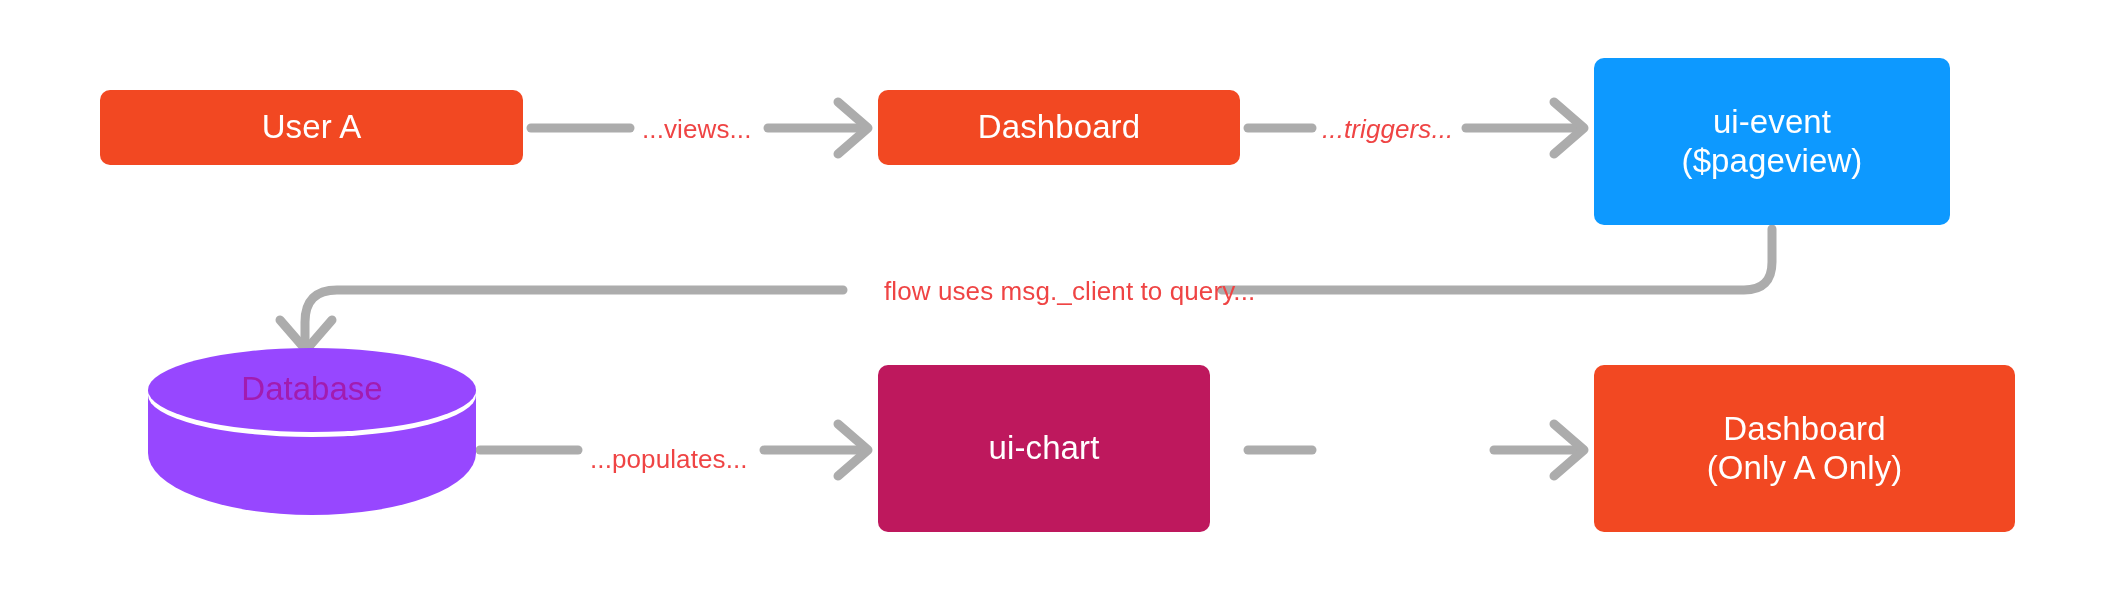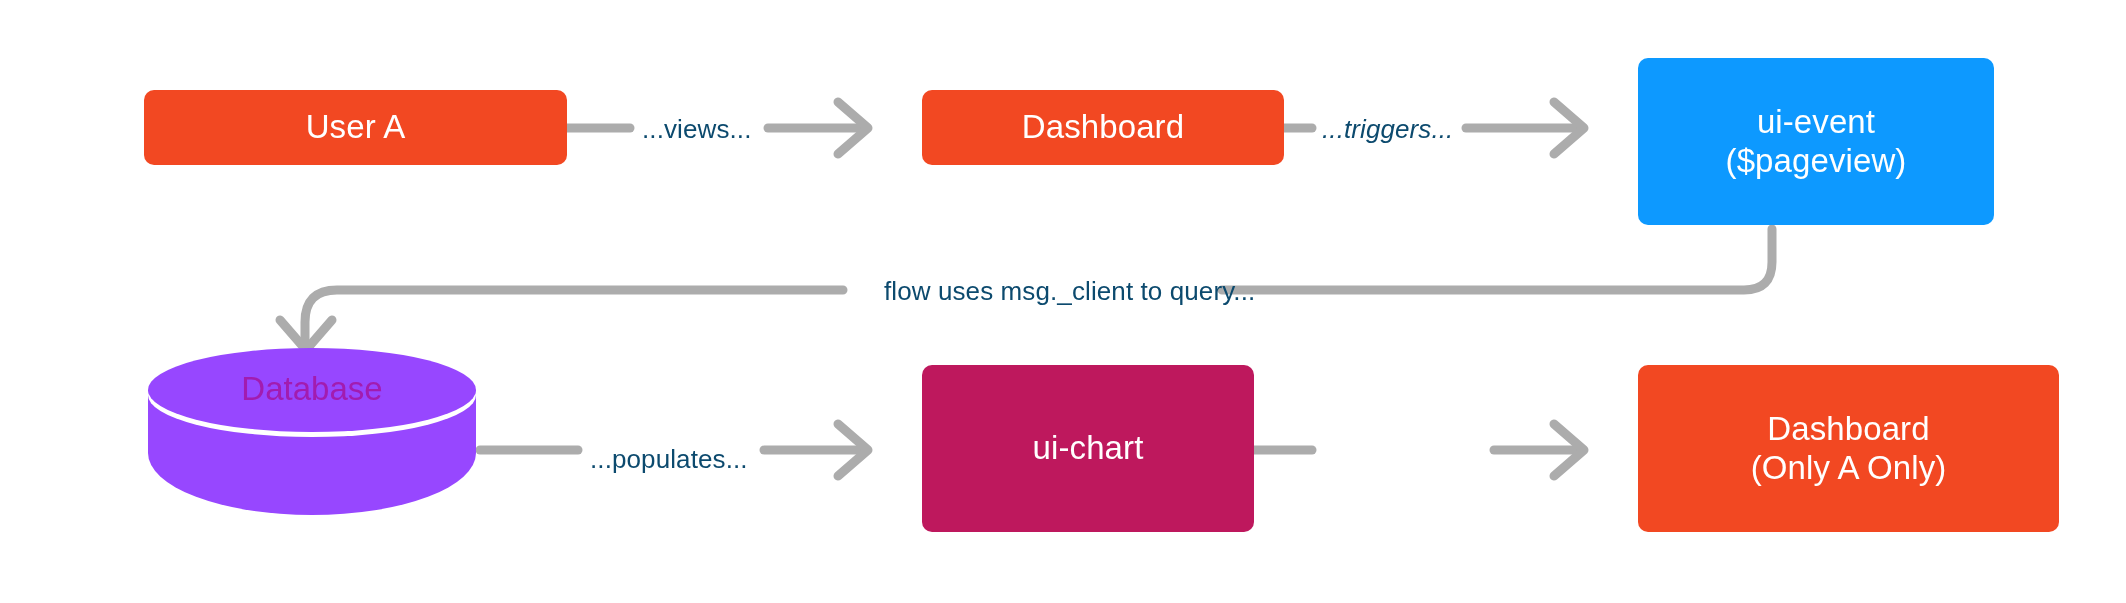--- a/index.html
+++ b/index.html
@@ -26,21 +26,20 @@
     align-items: center;
     justify-content: center;
     color: #ffffff;
     font-size: 33px;
     line-height: 1.18;
     letter-spacing: 0.1px;
     font-weight: 400;
     text-align: center;
     white-space: nowrap;
     user-select: none;
-    margin-left: 44px;
   }
   .node .line2 {
     display: block;
   }
 
   
   #node-user-a {
     left: 100px; top: 90px; width: 423px; height: 75px;
     background: #F24822;
   }
@@ -90,21 +89,21 @@
     font-size: 33px;
     white-space: nowrap;
     user-select: none;
     z-index: 3;
   }
 
   
   .edge-label {
     position: absolute;
     font-size: 26px;
-    color: #0c4a6e;
+    color: #ef4444;
     white-space: nowrap;
     user-select: none;
     letter-spacing: 0.1px;
   }
   svg.edges {
     position: absolute;
     left: 0; top: 0;
     width: 2126px; height: 603px;
     pointer-events: none;
   }

